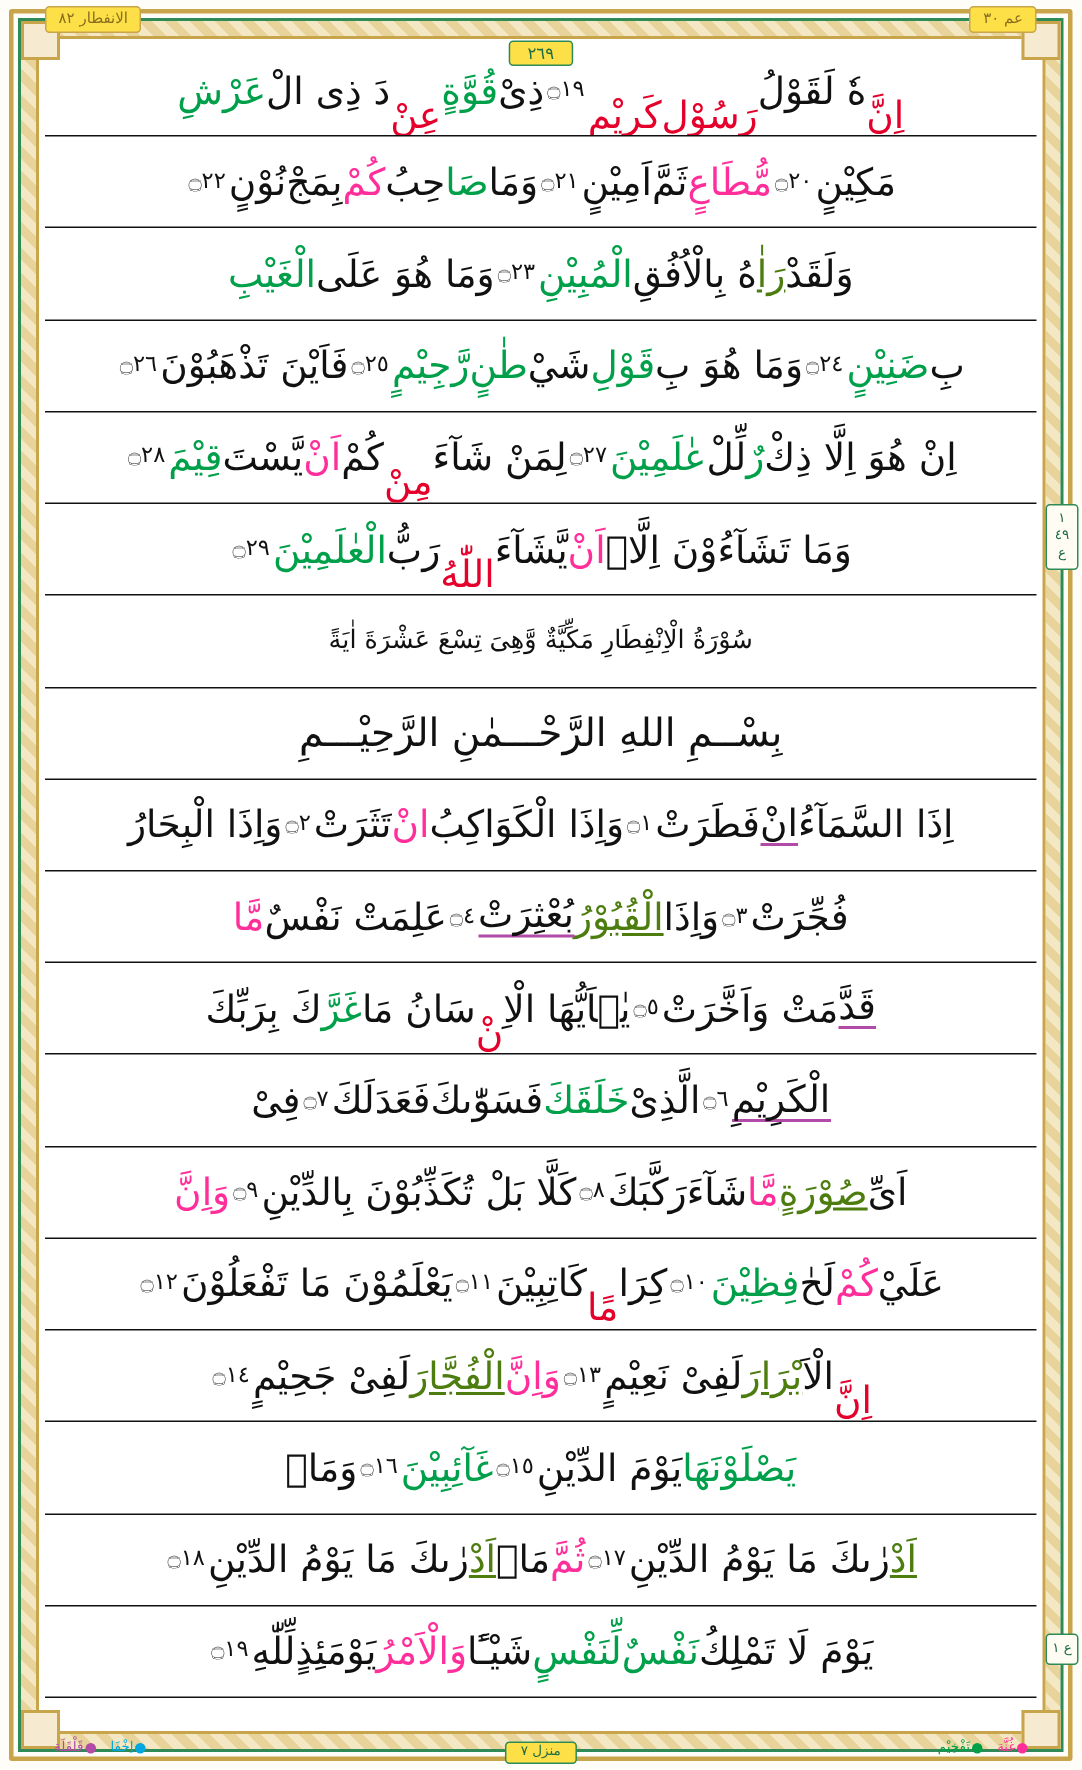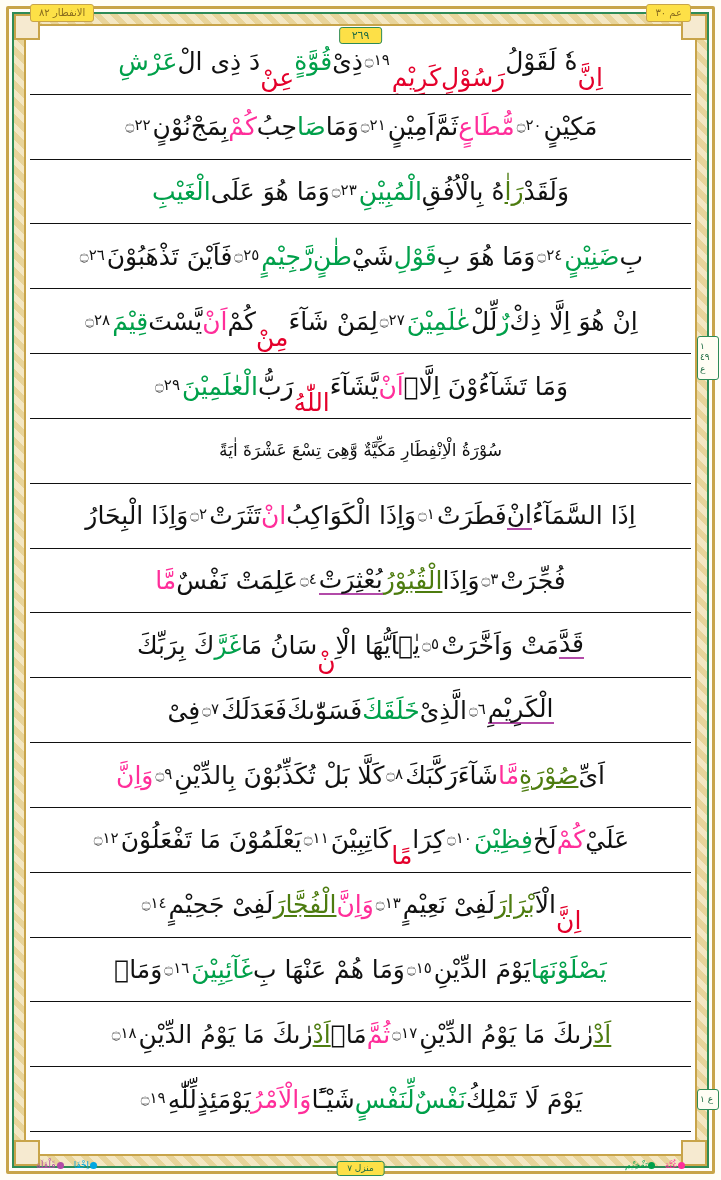--- a/index.html
+++ b/index.html
@@ -80,21 +80,21 @@
   .side-marker {
     position: absolute;
     right: 2px;
     border: 1.3px solid #2e8b57;
     background: #fffdf3;
     color: #1f6b43;
     font-size: 9px;
     line-height: 1.25;
     padding: 4px 2px;
     border-radius: 3px;
-    text-align: left;
+    text-align: center;
     width: 16px;
   }
   #ruku-marker-1 { top: 336px; }
   #ruku-marker-2 { bottom: 70px; }
 
   
   .text-body {
     position: absolute;
     left: 30px;
     right: 30px;
@@ -267,20 +267,23 @@
         <span class="tj-pink">اَنْ</span>
         <span class=""> يَّشَآءَ </span>
         <span class="tj-red">اللّٰهُ</span>
         <span class=""> رَبُّ </span>
         <span class="tj-green">الْعٰلَمِيْنَ</span>
         <span class="ayah-num">۝٢٩</span>
       </div>
       <div class="ayah-line surah-head">
         <span class="">سُوْرَةُ الْاِنْفِطَارِ مَكِّيَّةٌ وَّهِىَ تِسْعَ عَشْرَةَ اٰيَةً</span>
       </div>
+      <div class="ayah-line basmala">
+        <span class="">بِسْــمِ اللهِ الرَّحْـــمٰنِ الرَّحِيْـــمِ</span>
+      </div>
       <div class="ayah-line">
         <span class="">اِذَا السَّمَآءُ </span>
         <span class="tj-ul">انْ</span>
         <span class="">فَطَرَتْ</span>
         <span class="ayah-num">۝١</span>
         <span class="">وَاِذَا الْكَوَاكِبُ </span>
         <span class="tj-pink">انْ</span>
         <span class="">تَثَرَتْ</span>
         <span class="ayah-num">۝٢</span>
         <span class="">وَاِذَا الْبِحَارُ</span>
@@ -350,21 +353,20 @@
         <span class="tj-pink">وَاِنَّ</span>
         <span class=""> </span>
         <span class="tj-blue">الْفُجَّارَ</span>
         <span class=""> لَفِىْ جَحِيْمٍ</span>
         <span class="ayah-num">۝١٤</span>
       </div>
       <div class="ayah-line">
         <span class="tj-green">يَصْلَوْنَهَا</span>
         <span class=""> يَوْمَ الدِّيْنِ</span>
         <span class="ayah-num">۝١٥</span>
-        <span class="">وَمَا هُمْ عَنْهَا بِ</span>
         <span class="tj-green">غَآئِبِيْنَ</span>
         <span class="ayah-num">۝١٦</span>
         <span class="">وَمَاۤ</span>
       </div>
       <div class="ayah-line">
         <span class="tj-blue">اَدْ</span>
         <span class="">رٰىكَ مَا يَوْمُ الدِّيْنِ</span>
         <span class="ayah-num">۝١٧</span>
         <span class="tj-pink">ثُمَّ</span>
         <span class=""> مَاۤ </span>
@@ -395,17 +397,17 @@
         <span style="color: rgb(178, 74, 168);">قَلْقَلَة</span>
       </div>
     </div>
   <div class="legend-right" id="legend-right">
       <div class="legend-item">
         <span class="legend-dot" style="background: rgb(255, 46, 154);"></span>
         <span style="color: rgb(255, 46, 154);">غُنَّة</span>
       </div>
       <div class="legend-item">
         <span class="legend-dot" style="background: rgb(0, 160, 74);"></span>
-        <span style="color: rgb(0, 160, 74); font-style: italic;">تَفْخِيْم</span>
+        <span style="color: rgb(0, 160, 74);">تَفْخِيْم</span>
       </div>
     </div>
 
 </div>
 
 </body></html>

